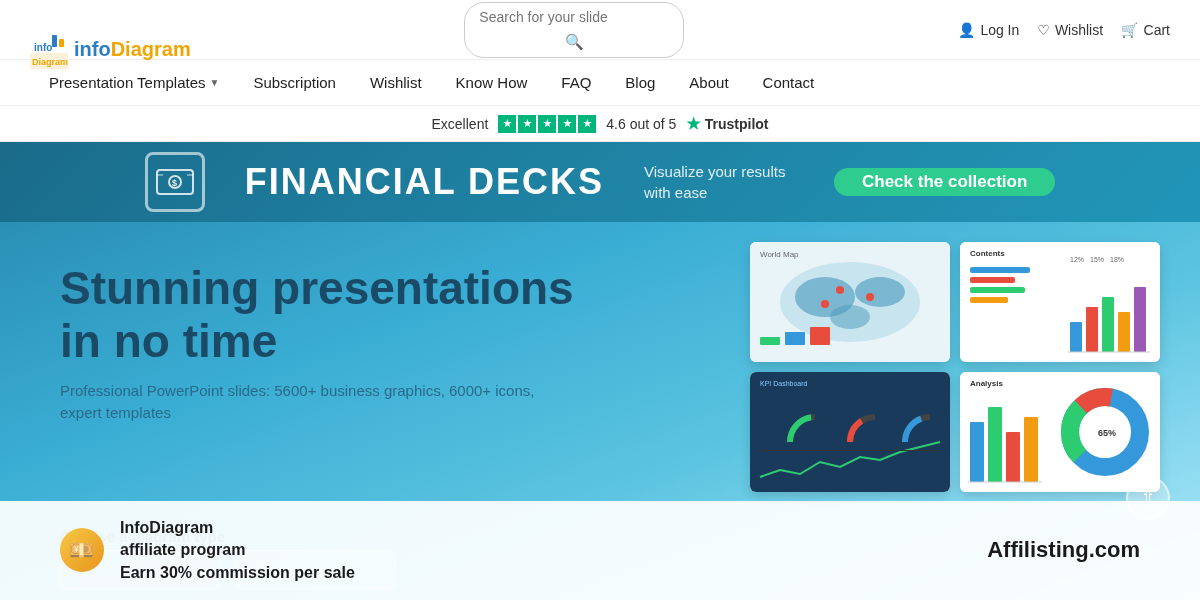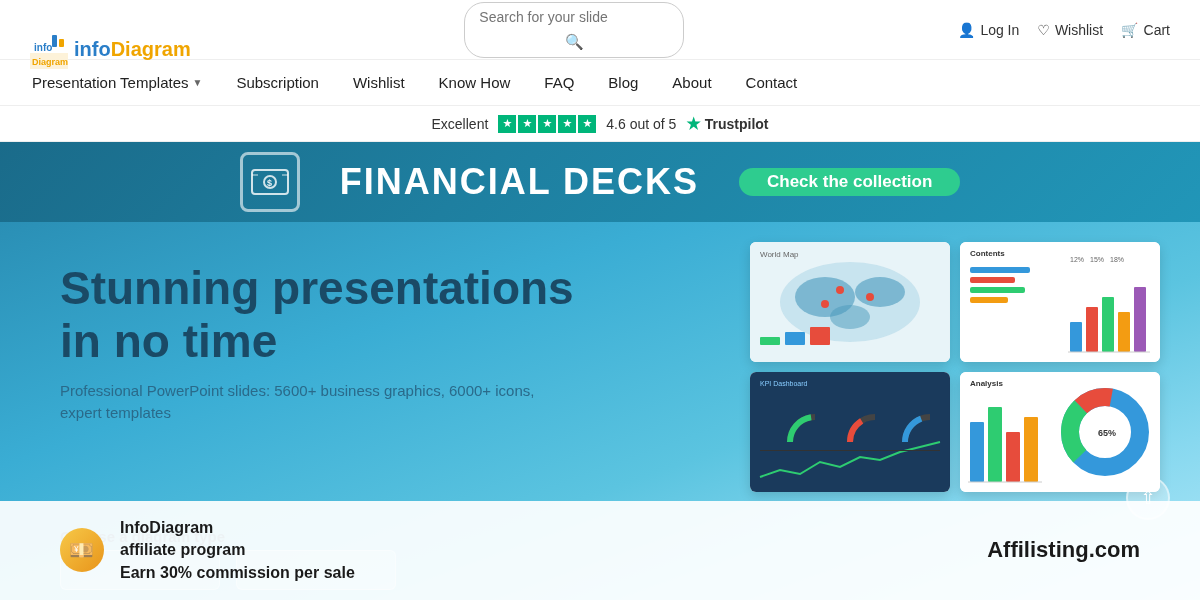--- a/index.html
+++ b/index.html
@@ -66,21 +66,21 @@
       font-size: 14px;
       color: #333;
       cursor: pointer;
       text-decoration: none;
     }
 
     
     .nav {
       display: flex;
       align-items: flex-end;
-      padding: 0 30px;
+      padding: 0 47px;
       background: #fff;
       border-bottom: 1px solid #eee;
       height: 46px;
       gap: 30px;
     }
     .nav-item {
       display: flex;
       align-items: center;
       gap: 4px;
       font-size: 15px;
@@ -389,20 +389,21 @@
   <div class="banner-icon">
     <svg width="40" height="32" viewBox="0 0 40 32">
       <rect x="2" y="4" width="36" height="24" rx="3" fill="none" stroke="rgba(255,255,255,0.8)" stroke-width="2"></rect>
       <circle cx="20" cy="16" r="6" fill="none" stroke="rgba(255,255,255,0.8)" stroke-width="2"></circle>
       <text x="17" y="20" font-size="9" fill="rgba(255,255,255,0.9)" font-weight="bold">$</text>
       <rect x="2" y="8" width="6" height="2" fill="rgba(255,255,255,0.4)"></rect>
       <rect x="32" y="8" width="6" height="2" fill="rgba(255,255,255,0.4)"></rect>
     </svg>
   </div>
   <span class="banner-title">FINANCIAL DECKS</span>
+  <div class="banner-subtitle">Visualize your results with ease</div>
   <button class="banner-btn">Check the collection</button>
 </div>
 
 <div class="hero">
   <div class="hero-text">
     <h1 class="hero-heading">
       <span>Stunning presentations</span><br>
       <span>in no time</span>
     </h1>
     <p class="hero-subtext">Professional PowerPoint slides: 5600+ business graphics, 6000+ icons, expert templates</p>

